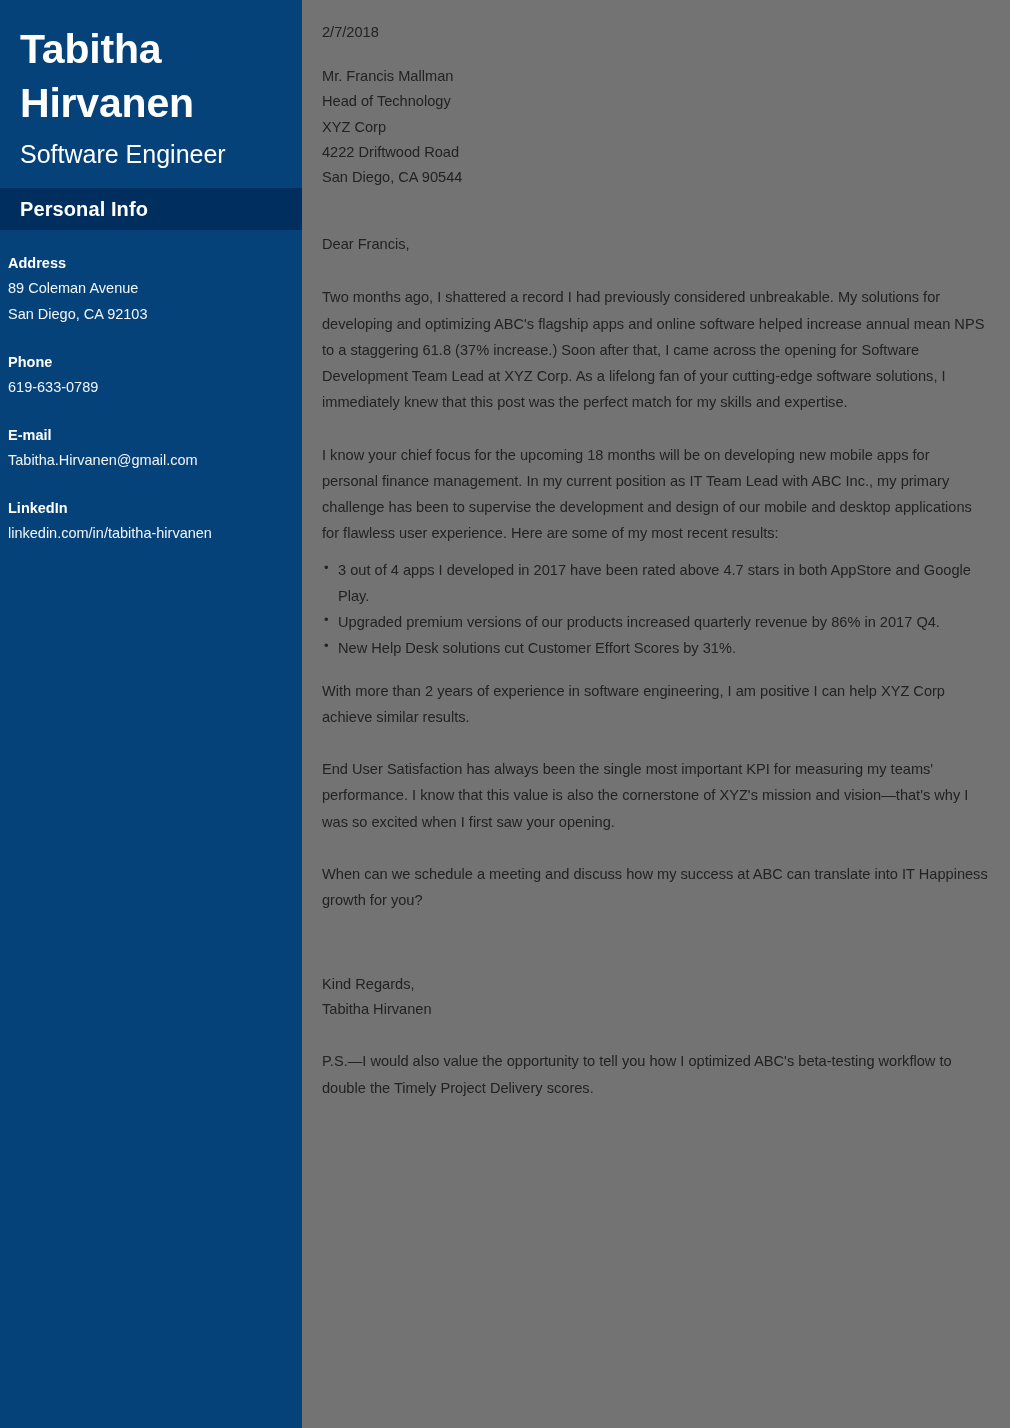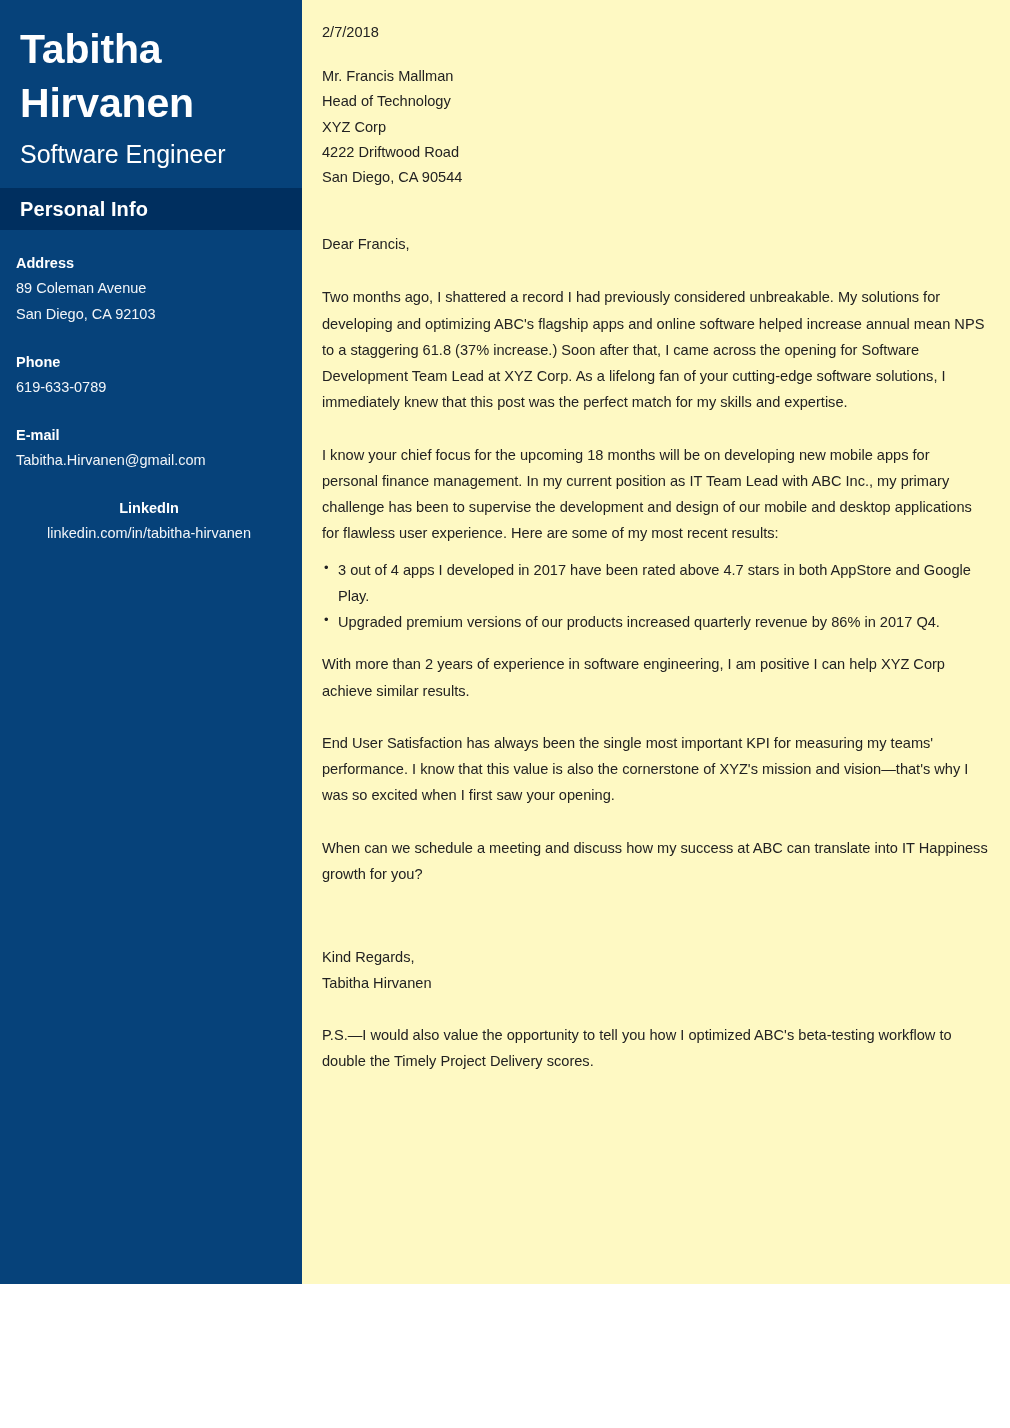--- a/index.html
+++ b/index.html
@@ -8,22 +8,22 @@
   html, body {
     width:1010px;
     height:1428px;
     background:#ffffff;
     font-family:"Liberation Sans", sans-serif;
   }
 
   .page {
     position:relative;
     width:1010px;
-    height:1284px;
-    background:#fef9c3;
+    height:1428px;
+    background:#737373;
     overflow:hidden;
   }
 
   
   .sidebar {
     position:absolute;
     left:0; top:0;
     width:302px;
     height:1428px;
     background:#074377;
@@ -59,24 +59,24 @@
     align-items:center;
     padding:14px 20px;
   }
   .section-band-title {
     font-size:20px;
     font-weight:bold;
     color:#ffffff;
     letter-spacing:0.1px;
   }
 
-  .contact-list { padding:22px 20px 0 16px; }
+  .contact-list { padding:22px 20px 0 8px; }
 
   .contact-group { margin-bottom:23px; }
-  .contact-group:last-child { margin-bottom:7px;text-align:center; }
+  .contact-group:last-child { margin-bottom:7px; }
 
   .contact-label {
     font-size:14.5px;
     font-weight:bold;
     color:#ffffff;
     line-height:1.6;
     margin-bottom:1px;
   }
   .contact-value {
     font-size:14.5px;
@@ -216,20 +216,21 @@
 
     <div class="salutation">Dear Francis,</div>
 
     <p class="para">Two months ago, I shattered a record I had previously considered unbreakable. My solutions for developing and optimizing ABC's flagship apps and online software helped increase annual mean NPS to a staggering 61.8 (37% increase.) Soon after that, I came across the opening for Software Development Team Lead at XYZ Corp. As a lifelong fan of your cutting-edge software solutions, I immediately knew that this post was the perfect match for my skills and expertise.</p>
 
     <p class="para tight">I know your chief focus for the upcoming 18 months will be on developing new mobile apps for personal finance management. In my current position as IT Team Lead with ABC Inc., my primary challenge has been to supervise the development and design of our mobile and desktop applications for flawless user experience. Here are some of my most recent results:</p>
 
     <ul class="results">
       <li>3 out of 4 apps I developed in 2017 have been rated above 4.7 stars in both AppStore and Google Play.</li>
       <li>Upgraded premium versions of our products increased quarterly revenue by 86% in 2017 Q4.</li>
+      <li>New Help Desk solutions cut Customer Effort Scores by 31%.</li>
     </ul>
 
     <p class="para">With more than 2 years of experience in software engineering, I am positive I can help XYZ Corp achieve similar results.</p>
 
     <p class="para">End User Satisfaction has always been the single most important KPI for measuring my teams' performance. I know that this value is also the cornerstone of XYZ's mission and vision—that's why I was so excited when I first saw your opening.</p>
 
     <p class="para">When can we schedule a meeting and discuss how my success at ABC can translate into IT Happiness growth for you?</p>
 
     <div class="signoff">
       <div class="signoff-line">Kind Regards,</div>

